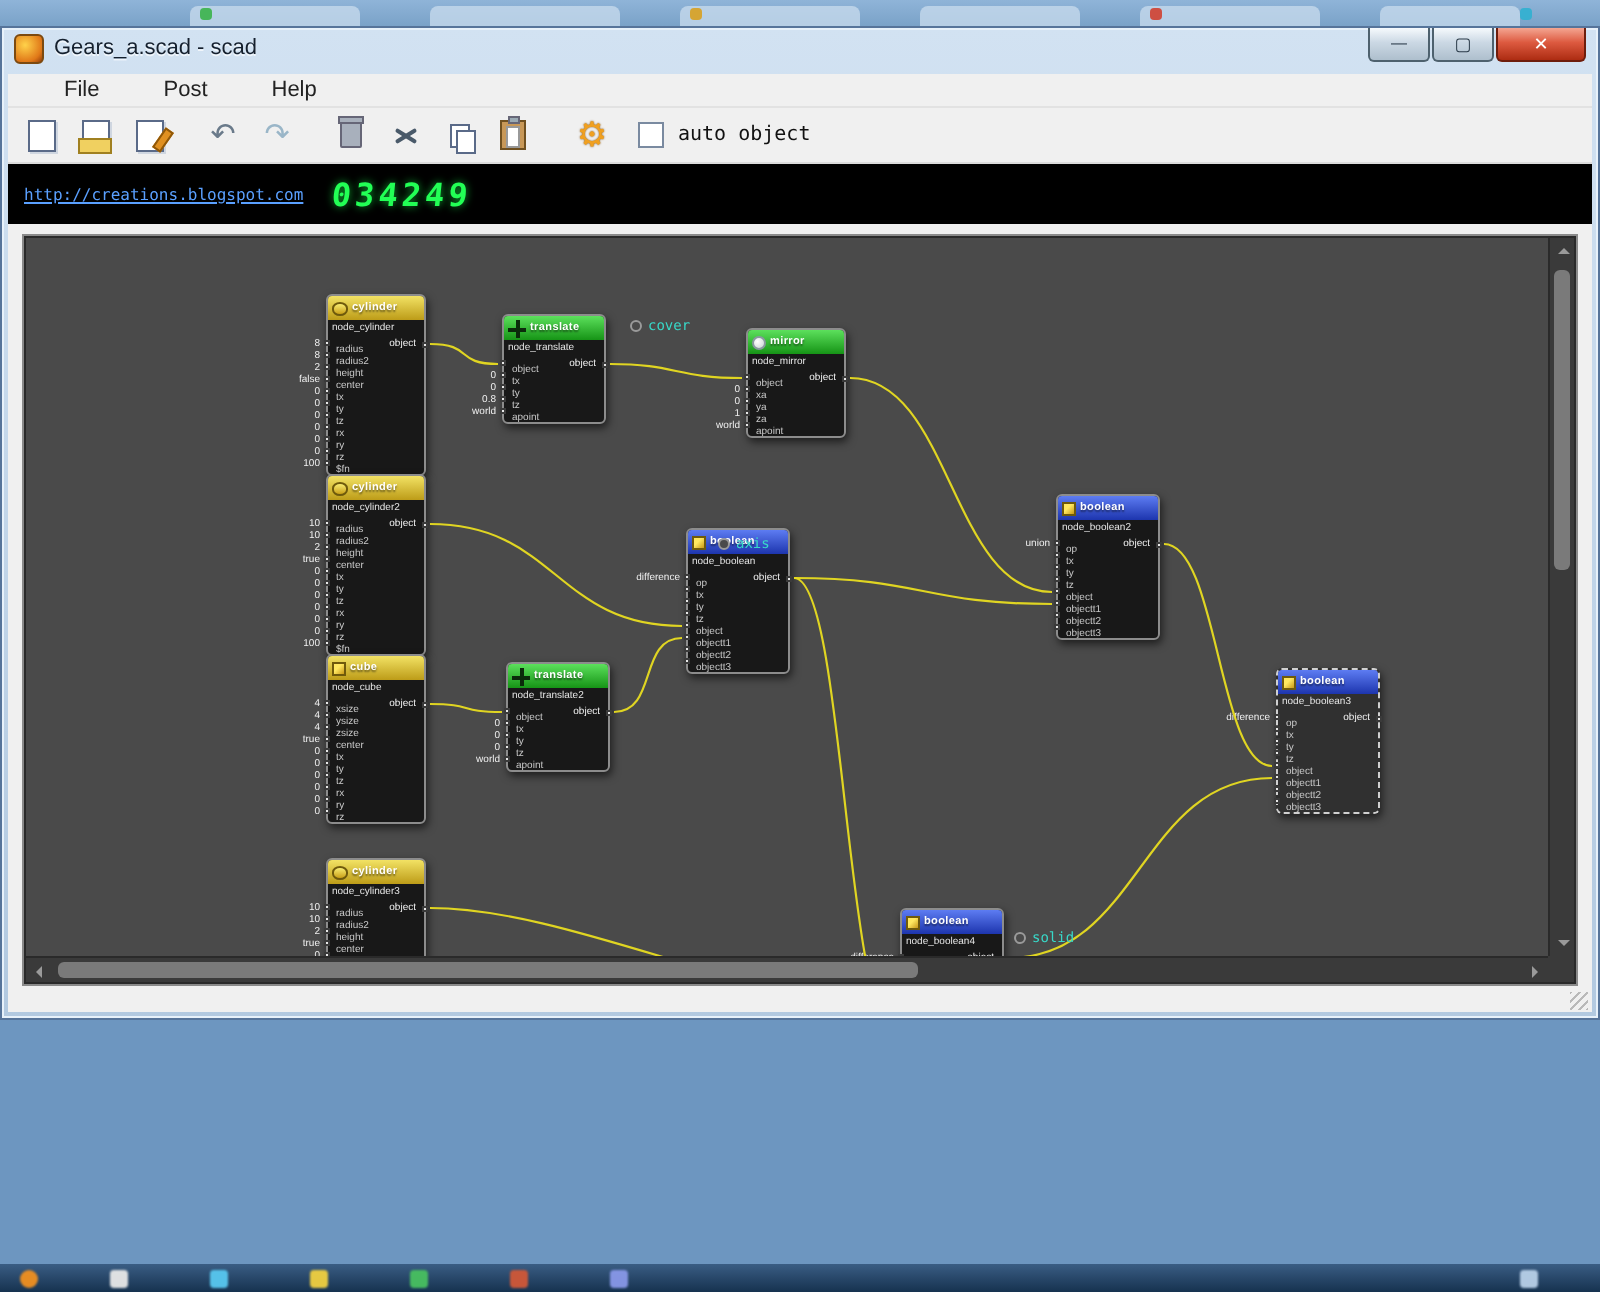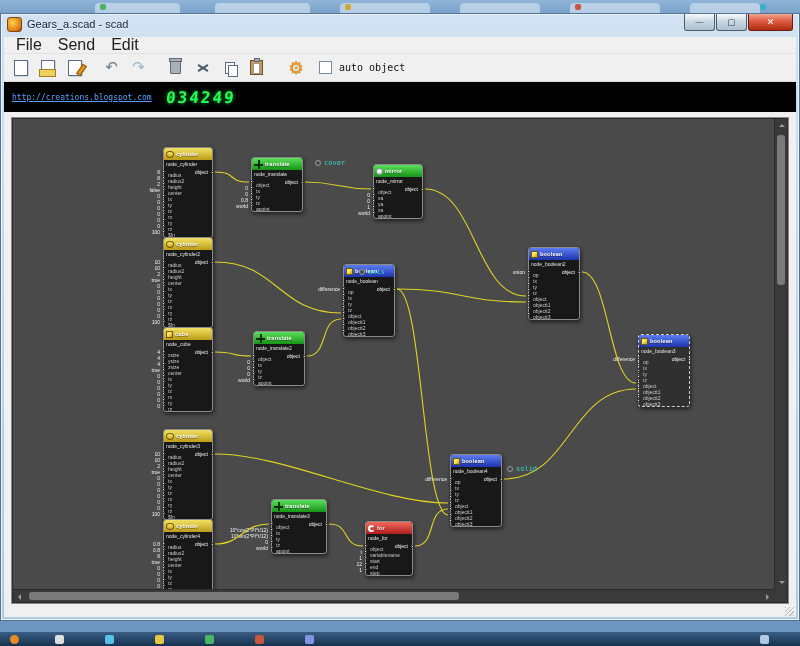--- a/index.html
+++ b/index.html
@@ -6,37 +6,37 @@
   body{width:800px;height:646px;position:relative;overflow:hidden;background:#6d96c0;font-family:"Liberation Sans",sans-serif;}
 
   
   .top-strip{position:absolute;left:0;top:0;width:800px;height:13px;background:linear-gradient(#8fb4d8,#7aa2c8);overflow:hidden;}
   .top-strip .tabshape{position:absolute;top:3px;height:10px;background:#c9dcee;opacity:.75;border-radius:4px 4px 0 0;}
   .top-strip .dot{position:absolute;top:4px;width:6px;height:6px;border-radius:2px;opacity:.9;}
   .bottom-strip{position:absolute;left:0;bottom:0;width:800px;height:14px;background:linear-gradient(#3a5d84,#16324f);overflow:hidden;}
   .bottom-strip .blob{position:absolute;top:3px;width:9px;height:9px;border-radius:2px;filter:blur(.5px);opacity:.95;}
 
   
-  .window{position:absolute;top:13px;left:0;width:800px;height:608px;box-sizing:border-box;
+  .window{position:absolute;top:13px;left:0;width:800px;height:497px;box-sizing:border-box;
     background:linear-gradient(#d2e2f2,#b2c9e0);border:1px solid #56749a;box-shadow:inset 0 0 0 1px #e7f1fa;}
   .titlebar{height:20px;display:flex;align-items:center;gap:5px;padding:0 6px;}
   .app-icon{width:13px;height:13px;border-radius:3px;background:radial-gradient(circle at 35% 35%,#ffd24a,#e07818 70%,#913c08);border:1px solid #7c4a10;flex:none;}
   .title{font-size:11px;color:#15202e;text-shadow:0 1px 0 #ffffffaa;}
   .controls{margin-left:auto;display:flex;margin-top:-4px;}
   .winbtn{width:29px;height:16px;border:1px solid #4e616e;border-top:none;border-radius:0 0 3px 3px;
     background:linear-gradient(#f6fafd,#cbd8e4 45%,#aebfcd);display:flex;align-items:center;justify-content:center;
     font-size:9px;color:#2a3a48;margin-left:1px;}
   .winbtn.min::after{content:"—";font-size:8px;}
   .winbtn.max::after{content:"▢";font-size:9px;}
   .winbtn.close{width:43px;background:linear-gradient(#f4a692,#dd5a40 45%,#ad2c12);color:#fff;border-color:#6e1d0c;}
   .winbtn.close::after{content:"✕";font-size:9px;}
 
   .client{position:absolute;left:3px;right:3px;top:23px;bottom:3px;background:#f0f0f0;display:flex;flex-direction:column;}
   .menubar{height:16px;display:flex;align-items:center;padding-left:4px;background:#f0f0f0;border-bottom:1px solid #e2e2e2;}
-  .menu-item{font-size:16px;color:#222;padding:1px 8px;}
+  .menu-item{font-size:11px;color:#222;padding:1px 8px;margin-left:16px;}
   .toolbar{height:27px;display:flex;align-items:center;gap:2px;padding-left:4px;background:#f0f0f0;border-bottom:1px solid #dcdcdc;}
   .tbtn{width:25px;height:24px;display:flex;align-items:center;justify-content:center;flex:none;}
   .tsep{width:8px;height:1px;flex:none;}
   .page{width:12px;height:14px;background:#fff;border:1px solid #5a6a88;position:relative;box-shadow:1px 1px 0 #cfd6e0;}
   .page.open::before{content:"";position:absolute;left:-3px;bottom:-2px;width:15px;height:6px;background:#f0d060;border:1px solid #a08020;}
   .page.pencil::after{content:"";position:absolute;right:-3px;bottom:-1px;width:3px;height:10px;background:#e09020;border:1px solid #905808;transform:rotate(35deg);}
   .glyph{font-size:15px;color:#6a7a8a;font-family:"DejaVu Sans",sans-serif;line-height:1;}
   .glyph.redo{color:#9ab6c8;}
   .trash{width:9px;height:11px;background:#a8b0bc;border:1px solid #667;border-radius:1px;position:relative;}
   .trash::before{content:"";position:absolute;left:-2px;top:-4px;width:11px;height:2px;background:#a8b0bc;border:1px solid #667;}
@@ -137,22 +137,22 @@
     <span class="controls">
       <span class="winbtn min"></span>
       <span class="winbtn max"></span>
       <span class="winbtn close"></span>
     </span>
   </div>
 
   <div class="client">
     <div class="menubar">
       <span class="menu-item">File</span>
-      <span class="menu-item">Send</span>
-      <span class="menu-item">Edit</span>
+      <span class="menu-item">Post</span>
+      <span class="menu-item">Help</span>
     </div>
 
     <div class="toolbar">
       <span class="tbtn">
           <span class="page"></span>
         </span>
       <span class="tbtn">
           <span class="page open"></span>
         </span>
       <span class="tbtn">

